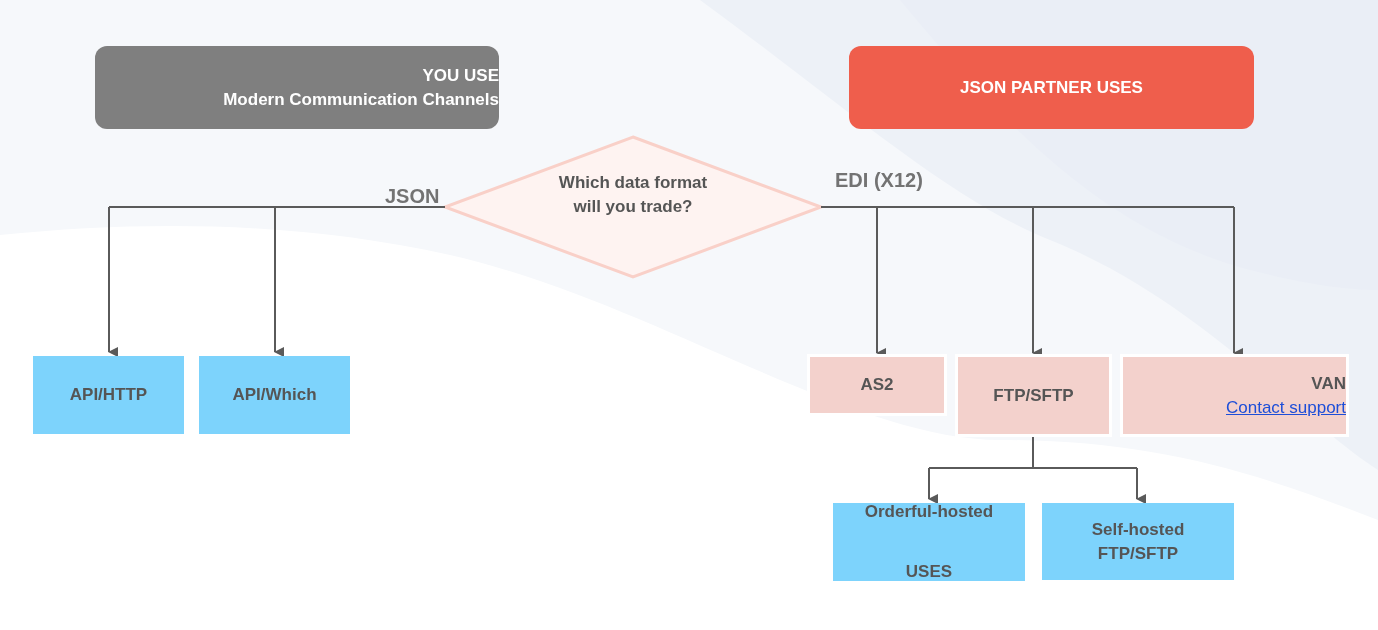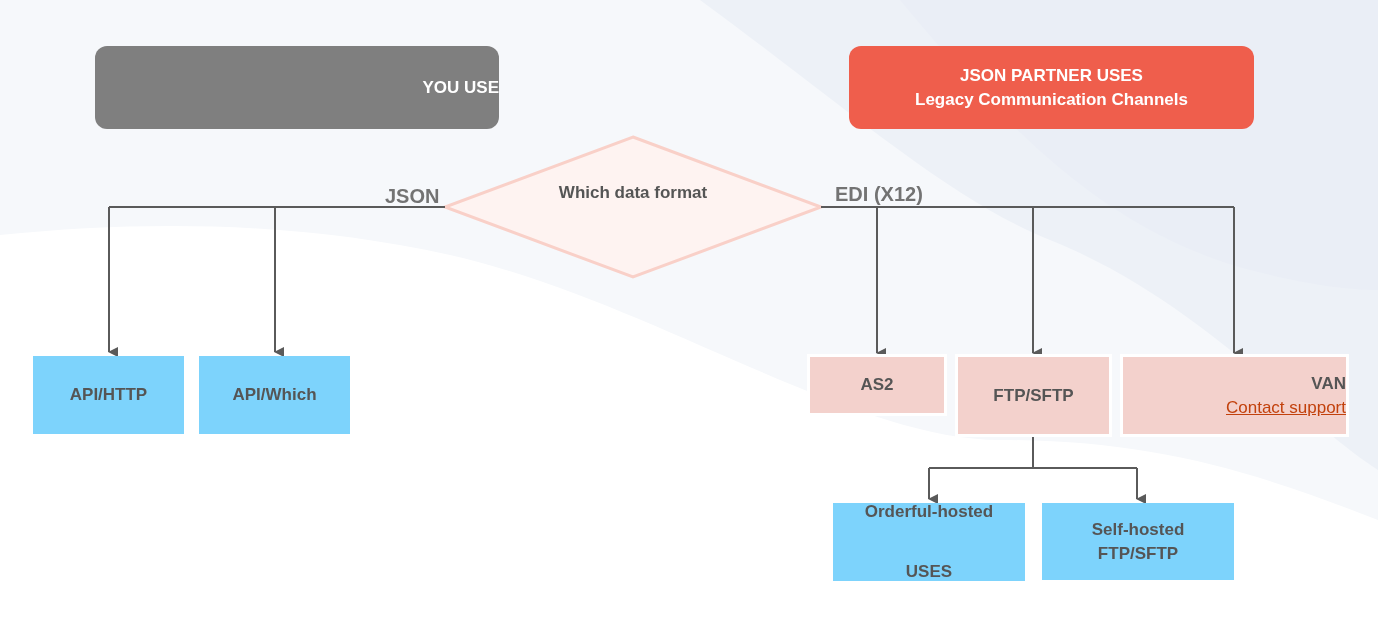--- a/index.html
+++ b/index.html
@@ -12,44 +12,44 @@
   #connectors { position: absolute; left: 0; top: 0; width: 1378px; height: 630px; pointer-events: none; }
   .header {
     position: absolute; border-radius: 12px; color: #ffffff;
     font-weight: bold; font-size: 17px; line-height: 24px;
     display: flex; flex-direction: column; align-items: center; justify-content: center;
     text-align: center;
   }
   #hdr-left { left: 95px; top: 46px; width: 404px; height: 83px; background: #7f7f7f; align-items: flex-end; }
   #hdr-right { left: 849px; top: 46px; width: 405px; height: 83px; background: #ef5e4c; }
   .diamond-text {
-    position: absolute; left: 500px; top: 181px; width: 266px; text-align: center;
+    position: absolute; left: 500px; top: 171px; width: 266px; text-align: center;
     color: #555555; font-weight: bold; font-size: 17px; line-height: 24px;
   }
   .edge-label {
     position: absolute; color: #737373; font-weight: bold; font-size: 20px; line-height: 20px;
   }
   #lbl-json { left: 385px; top: 186px; }
-  #lbl-edi { left: 835px; top: 184px; }
+  #lbl-edi { left: 835px; top: 170px; }
   .node {
     position: absolute; background: #7dd3fc; color: #555555;
     font-weight: bold; font-size: 17px; line-height: 24px;
     display: flex; flex-direction: column; align-items: center; justify-content: center;
     text-align: center; box-sizing: border-box;
   }
   .node.framed { background: #f3d1cc; outline: 3px solid #ffffff; }
   #n-api-http { left: 33px; top: 356px; width: 151px; height: 78px; }
   #n-api-poller { left: 199px; top: 356px; width: 151px; height: 78px; }
   #n-as2 { left: 810px; top: 357px; width: 134px; height: 56px; }
   #n-ftp { left: 958px; top: 357px; width: 151px; height: 77px; }
   #n-van { left: 1123px; top: 357px; width: 223px; height: 77px; align-items: flex-end; }
   #n-orderful { left: 833px; top: 503px; width: 192px; height: 78px; gap: 36px; }
   #n-selfhosted { left: 1042px; top: 503px; width: 192px; height: 77px; }
   .link {
-    color: #c2410c; text-decoration: underline; font-weight: normal; cursor: pointer;
+    color: #1d4ed8; text-decoration: underline; font-weight: normal; cursor: pointer;
   }
 </style>
 </head>
 <body>
 
 <svg id="bg" viewBox="0 0 1378 630" preserveAspectRatio="none">
   <rect x="0" y="0" width="1378" height="630" fill="#ffffff"></rect>
   <path d="M0,0 H1378 V520 C1250,470 1150,440 1000,440 C850,440 650,300 450,255 C300,222 150,220 0,235 Z" fill="#f6f8fb"></path>
   <path d="M700,0 H1378 V470 C1300,420 1200,300 1050,240 C950,200 850,110 700,0 Z" fill="#edf1f7"></path>
   <path d="M900,0 C1000,120 1100,230 1250,270 C1320,288 1360,290 1378,290 V0 Z" fill="#eaeef6"></path>
@@ -73,29 +73,30 @@
   <path d="M1234,207 V353" stroke="#5a5a5a" stroke-width="2" fill="none" marker-end="url(#arrow)"></path>
 
   <path d="M1033,434 V468" stroke="#5a5a5a" stroke-width="2" fill="none"></path>
   <path d="M929,468 H1137" stroke="#5a5a5a" stroke-width="2" fill="none"></path>
   <path d="M929,468 V499" stroke="#5a5a5a" stroke-width="2" fill="none" marker-end="url(#arrow)"></path>
   <path d="M1137,468 V499" stroke="#5a5a5a" stroke-width="2" fill="none" marker-end="url(#arrow)"></path>
 </svg>
 
 <div id="hdr-left" class="header">
   <span>YOU USE</span>
+  <span>Modern Communication Channels</span>
 </div>
 
 <div id="hdr-right" class="header">
   <span>JSON PARTNER USES</span>
-  <span>Legacy Communication Channels</span>
 </div>
 
 <div class="diamond-text">
   <div>Which data format</div>
+  <div>will you trade?</div>
 </div>
 
 <div id="lbl-json" class="edge-label">JSON</div>
 <div id="lbl-edi" class="edge-label">EDI (X12)</div>
 
 <div id="n-api-http" class="node">
   <span>API/HTTP</span>
 </div>
 <div id="n-api-poller" class="node">
   <span>API/Which</span>

